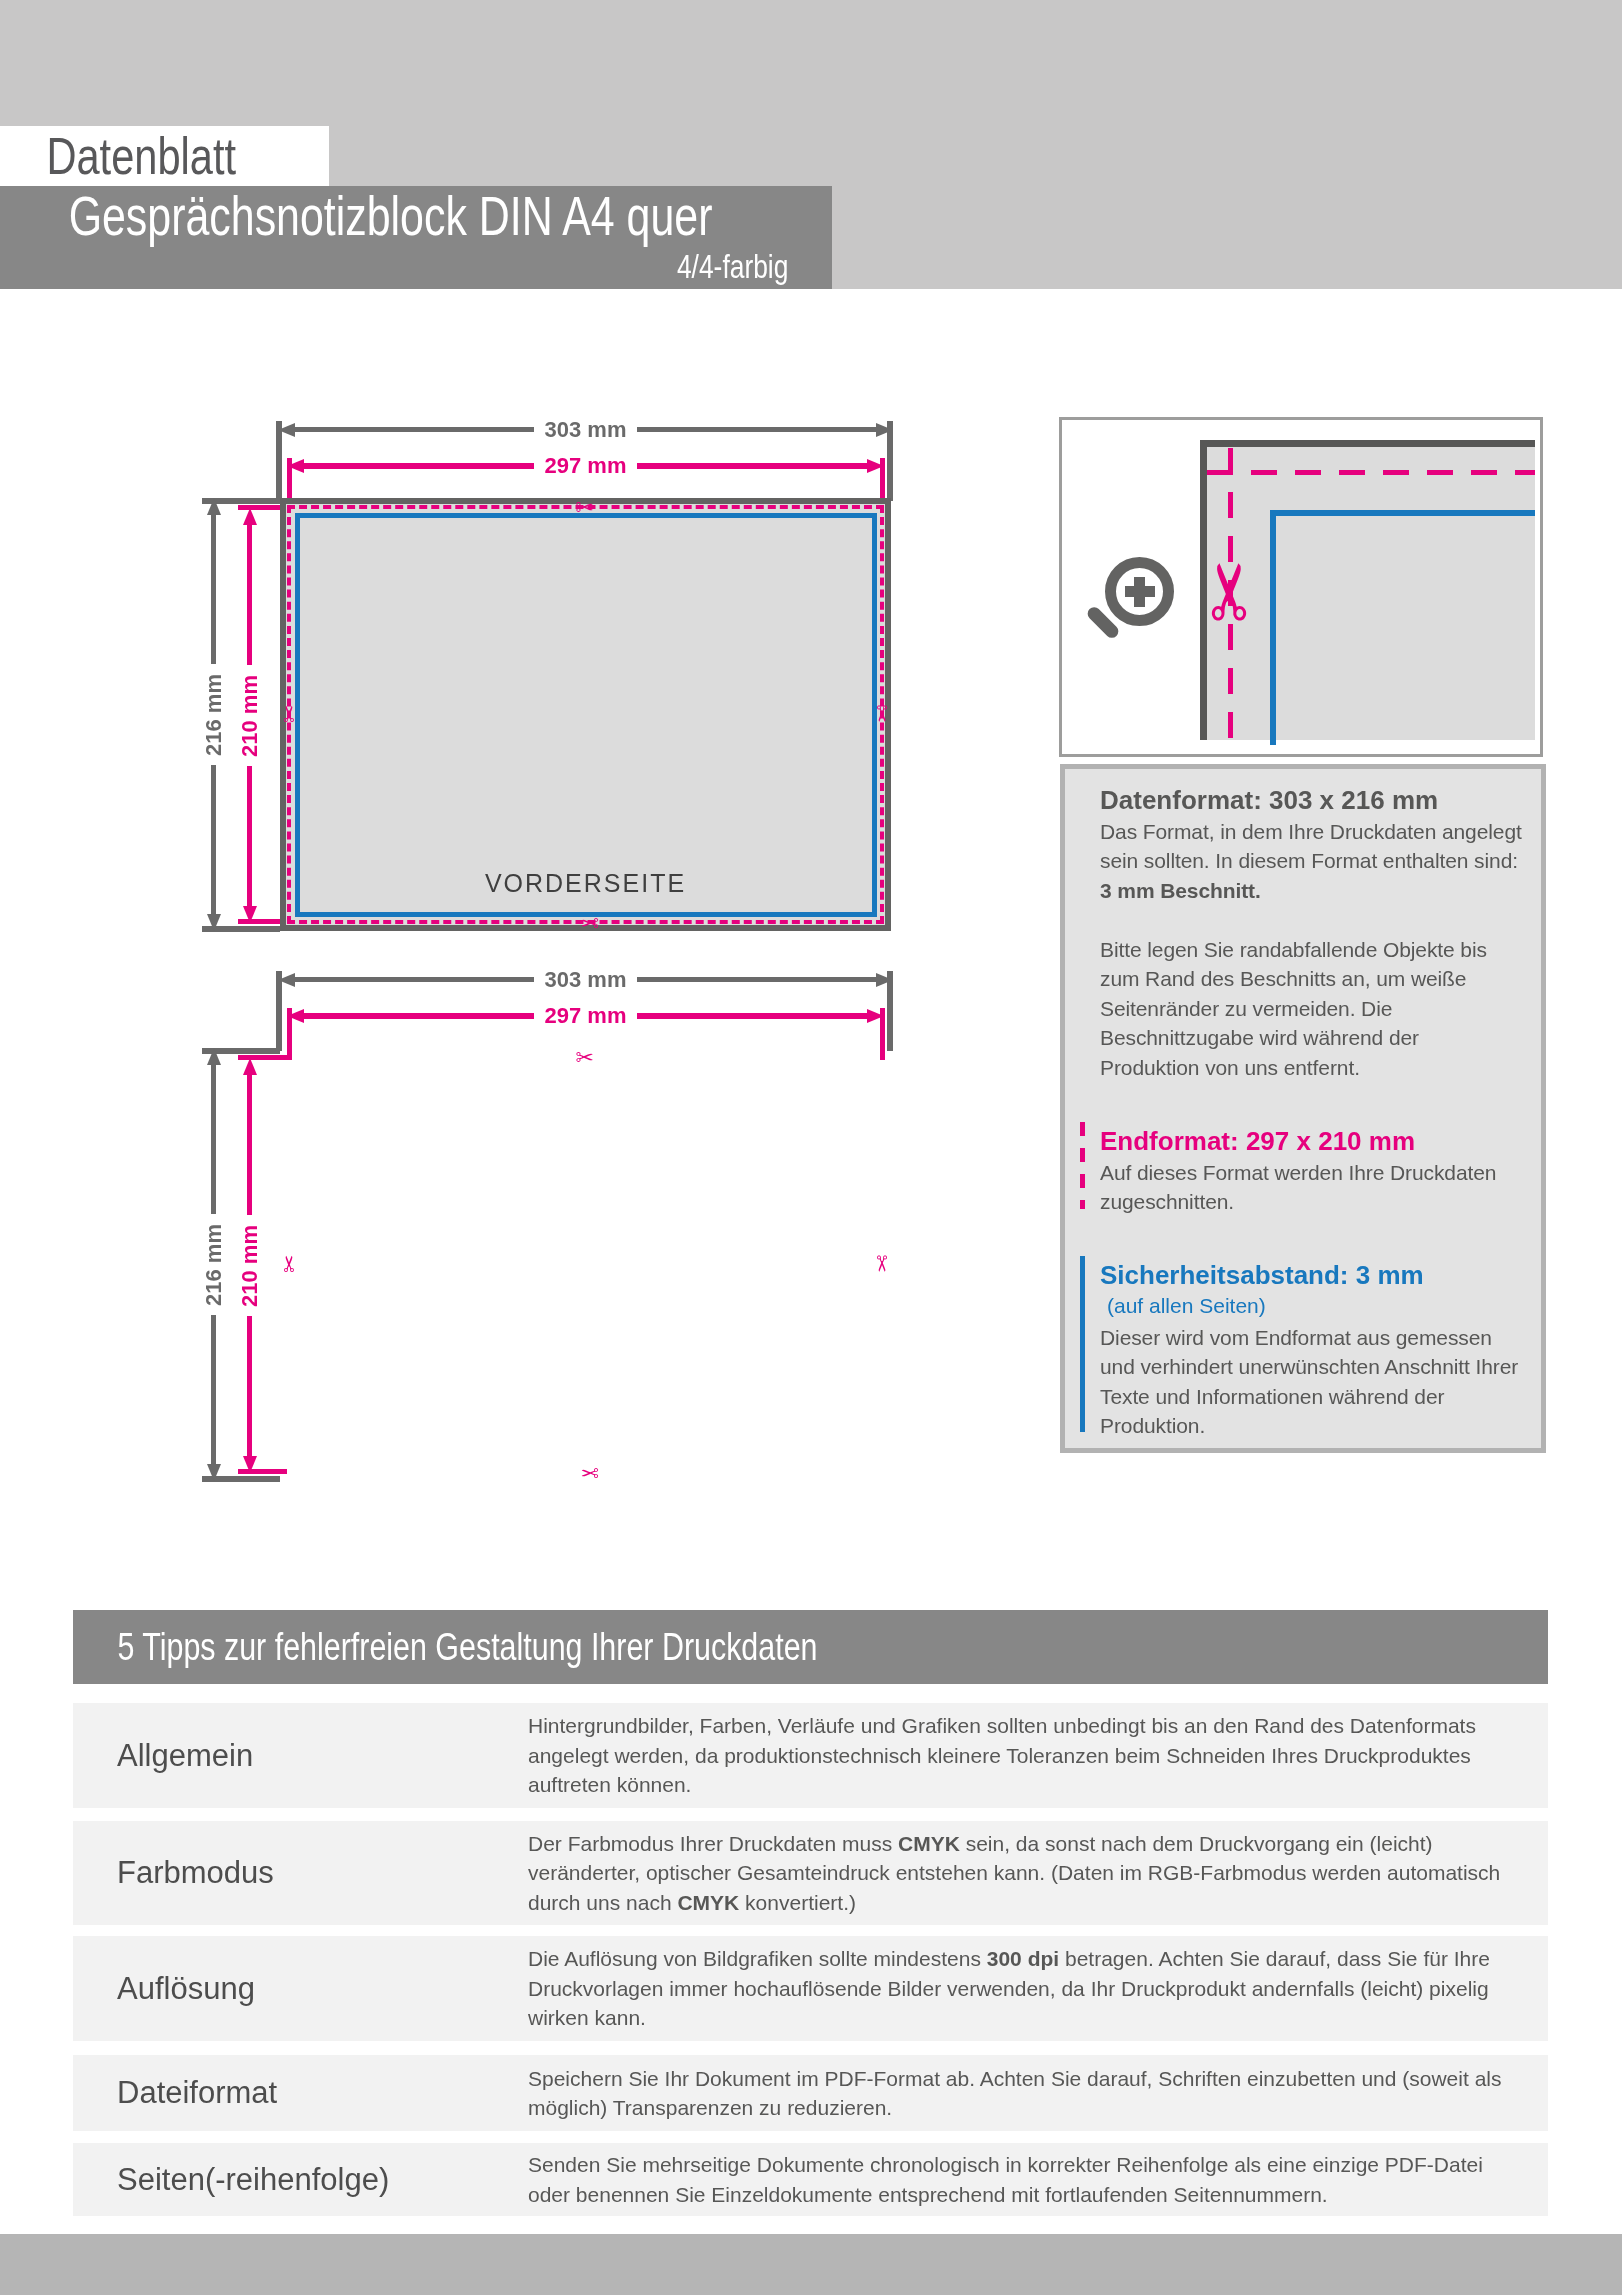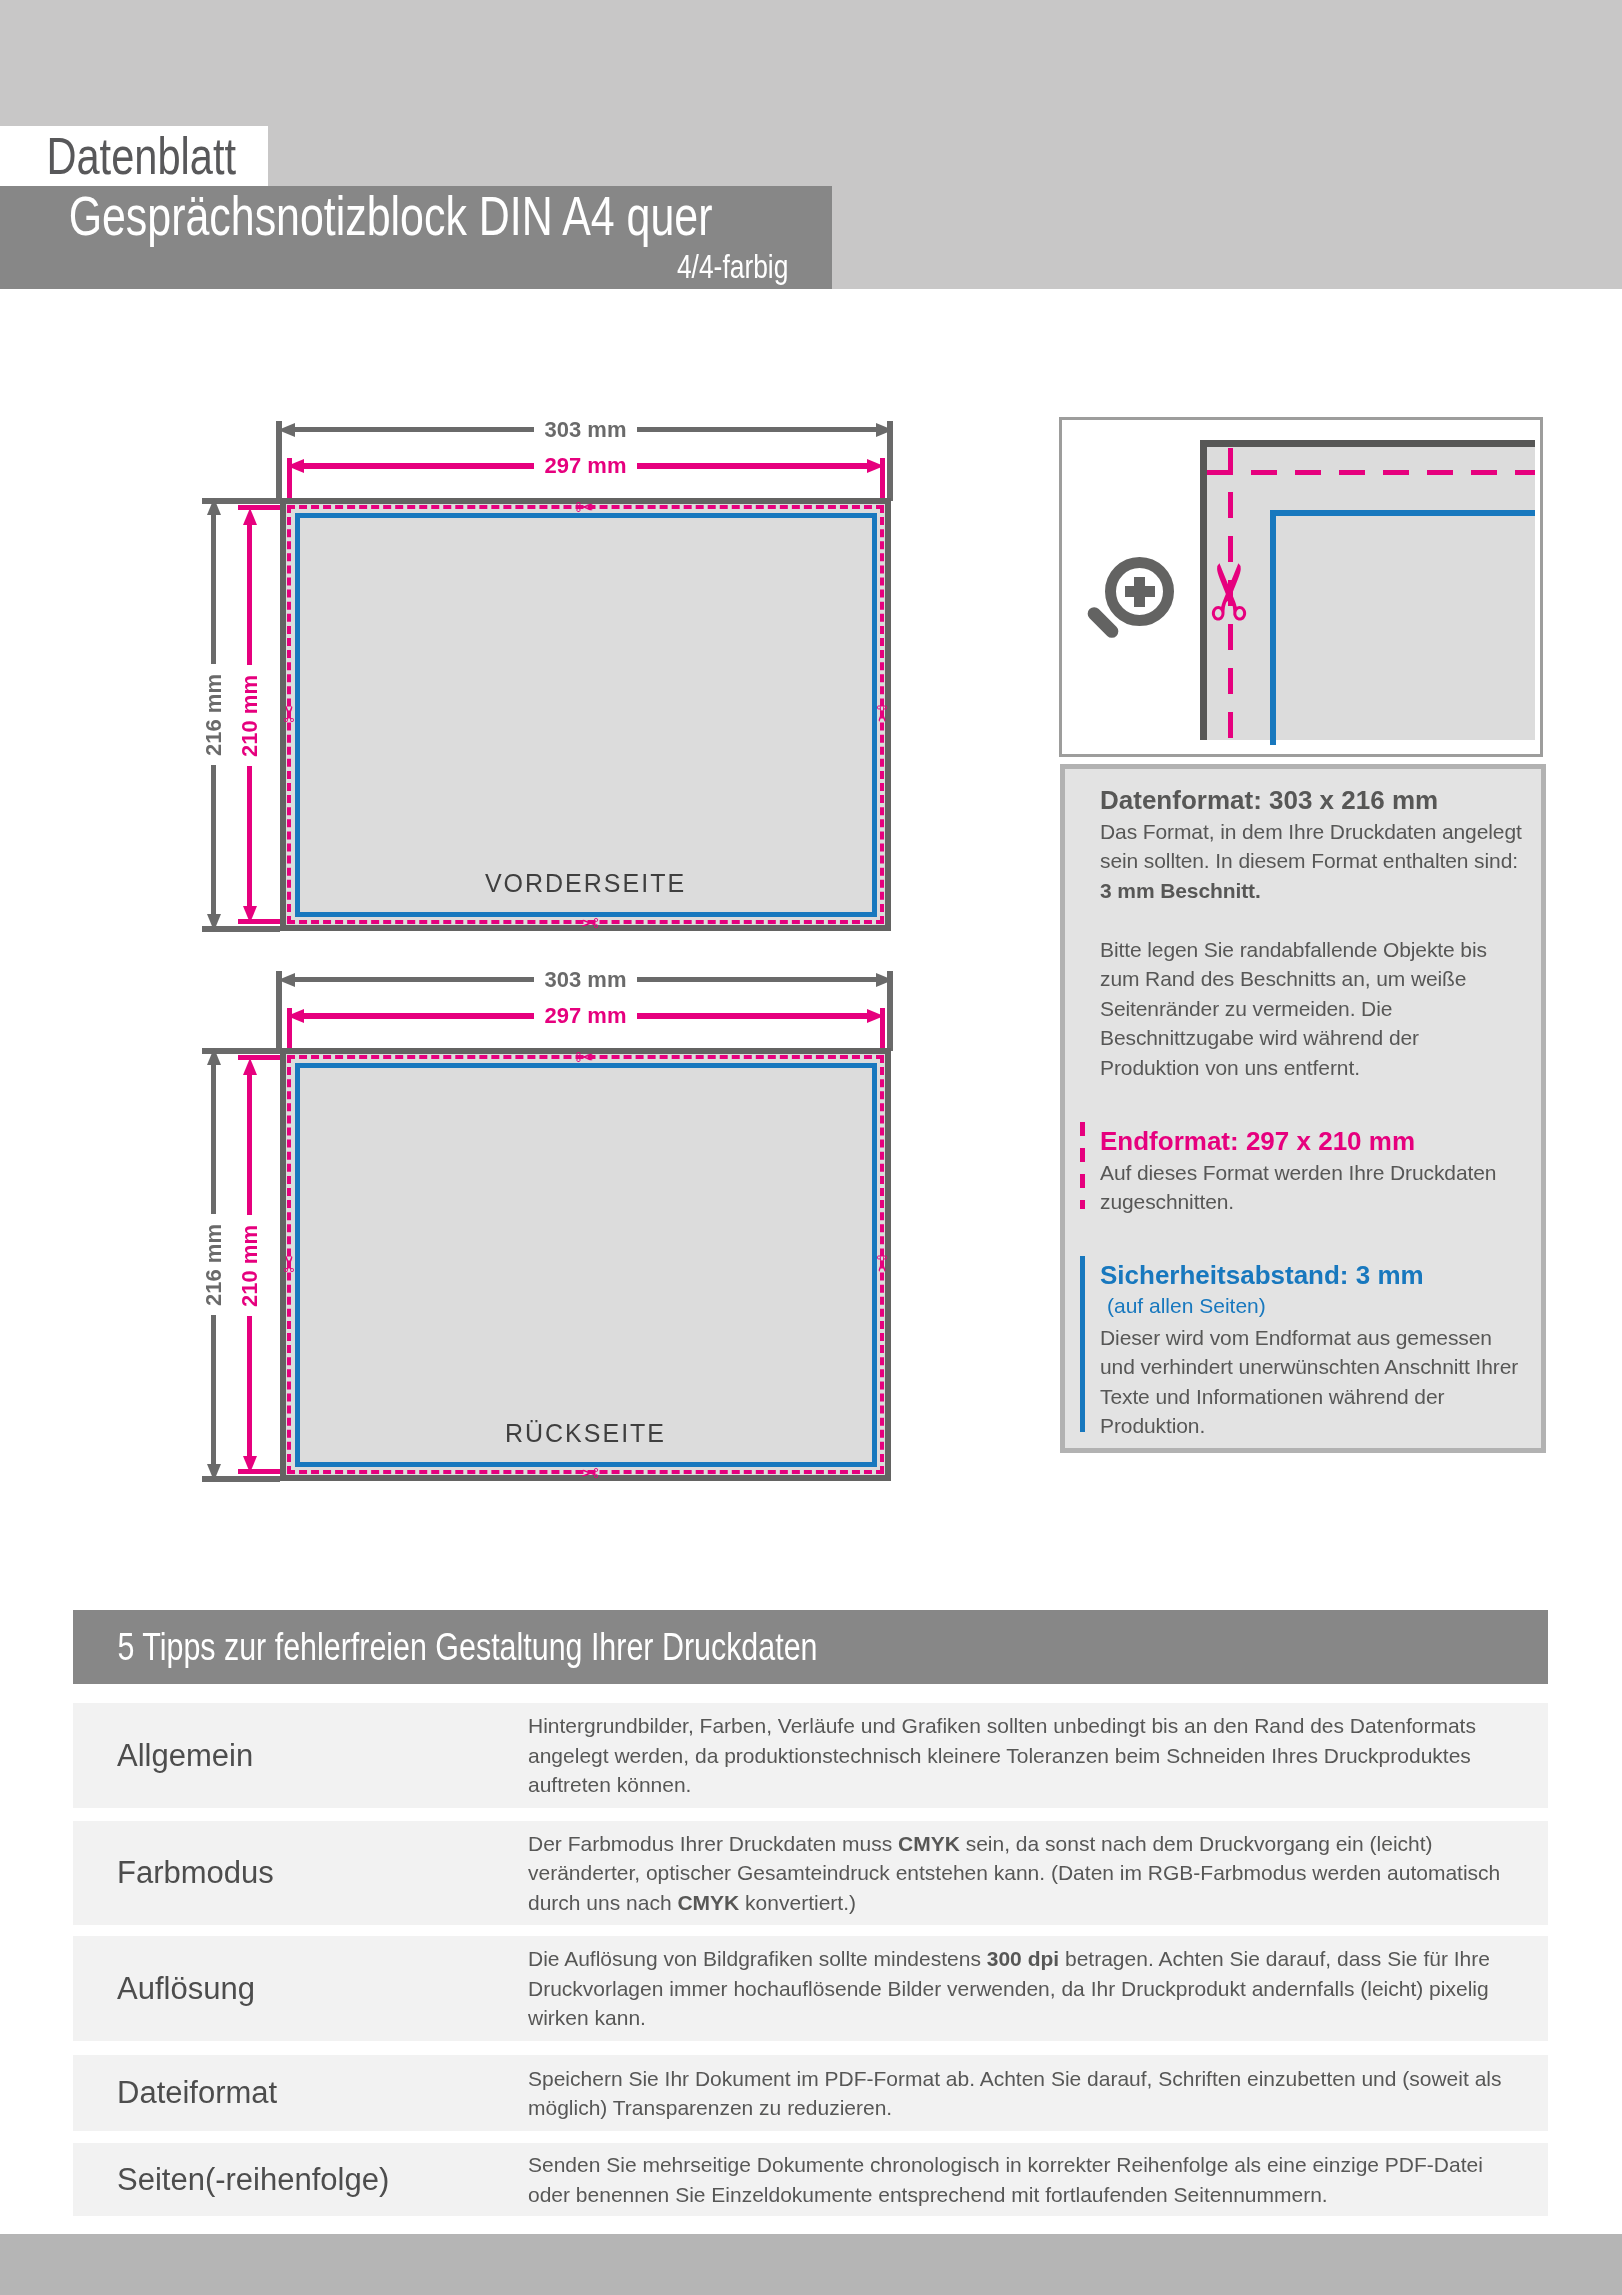--- a/index.html
+++ b/index.html
@@ -2,21 +2,21 @@
 <html style="font-size:10.5px"><head>
 <meta charset="utf-8">
 <style>
   * { box-sizing: border-box; margin: 0; padding: 0; }
   html,body { background:#ffffff; }
   body { font-family:"Liberation Sans","DejaVu Sans",sans-serif; color:#575756; }
   .page { position:relative; width:1623px; height:2295px; background:#ffffff; overflow:hidden; }
 
   
   .top-band   { position:absolute; left:0; top:0; width:1623px; height:289px; background:#c8c7c7; }
-  .badge-box  { position:absolute; left:0; top:126px; width:268px; height:60px; background:#ffffff;
+  .badge-box  { position:absolute; left:0; top:126px; width:329px; height:60px; background:#ffffff;
                 display:flex; align-items:center; }
   .badge-text { font-size:52px; color:#58585a; transform:scaleX(.80); transform-origin:left center;
                 padding-left:58px; white-space:nowrap; }
   .title-bar  { position:absolute; left:0; top:186px; width:832px; height:103px; background:#878787;
                 display:flex; flex-direction:column; justify-content:center; }
   .title-main { font-size:55px; color:#ffffff; transform:scaleX(.78); transform-origin:left center;
                 padding-left:88px; white-space:nowrap; line-height:1.0; }
   .title-sub  { font-size:33px; color:#ffffff; transform:scaleX(.80); transform-origin:right center;
                 align-self:flex-end; padding-right:55px; white-space:nowrap; margin-top:3.9px; }
 
@@ -215,25 +215,20 @@
       <span class="ln"></span>
         <span class="ah-d"></span>
     </div>
     <div class="vdim vdim-inner">
       <span class="ah-u"></span>
         <span class="ln"></span>
       <span class="vlabel">210 mm</span>
       <span class="ln"></span>
         <span class="ah-d"></span>
     </div>
-    <div class="card">
-      <div class="cut"></div>
-      <div class="safe"></div>
-      <div class="card-label">RÜCKSEITE</div>
-    </div>
     <span class="sc sc-t">✂</span>
     <span class="sc sc-b">✂</span>
     <span class="sc sc-l">✂</span>
     <span class="sc sc-r">✂</span>
   </div>
 
   <div class="detail-box">
     <div class="mini-page"></div>
     <div class="mini-dash-v"></div>
     <div class="mini-dash-h"></div>

